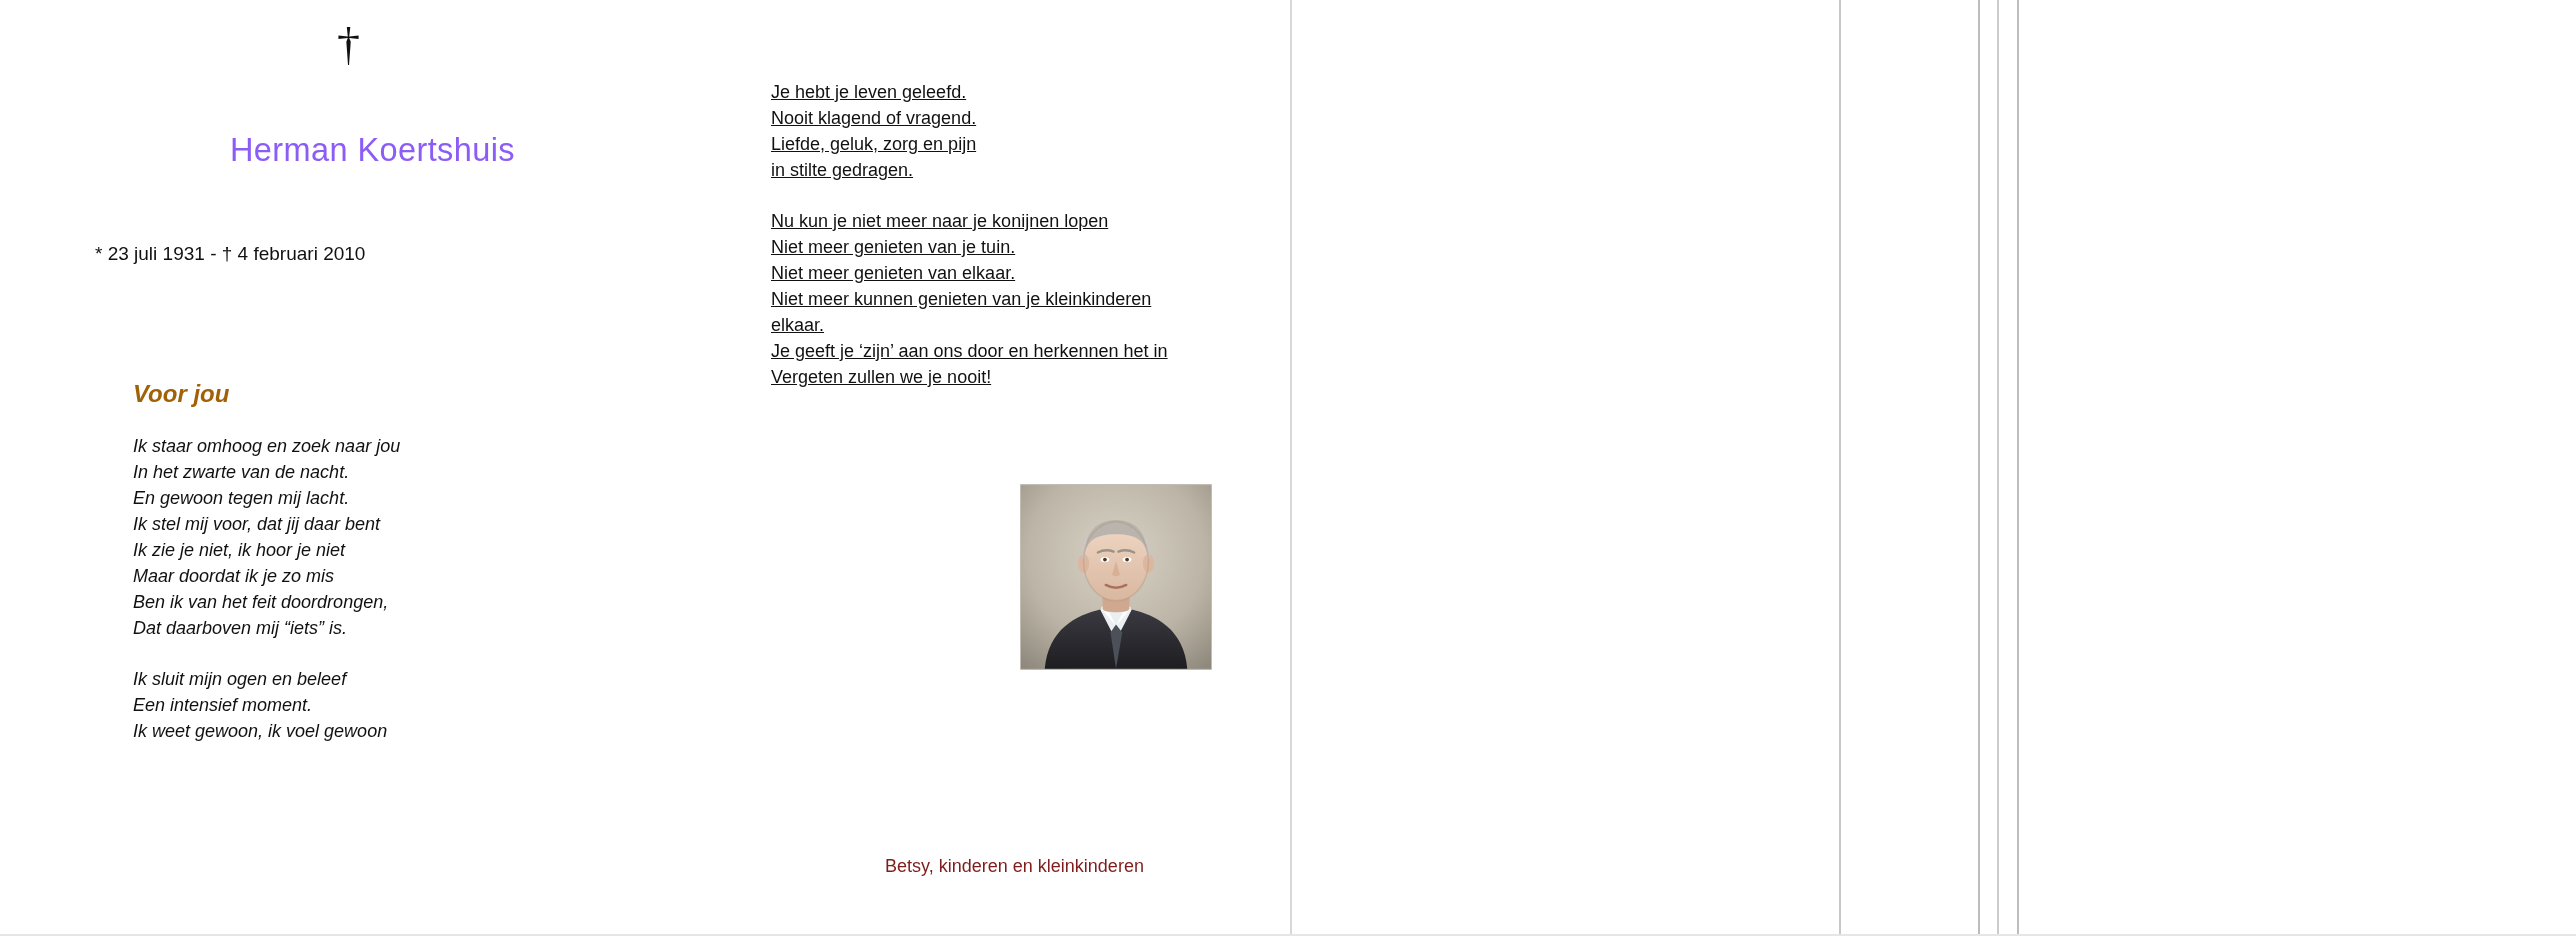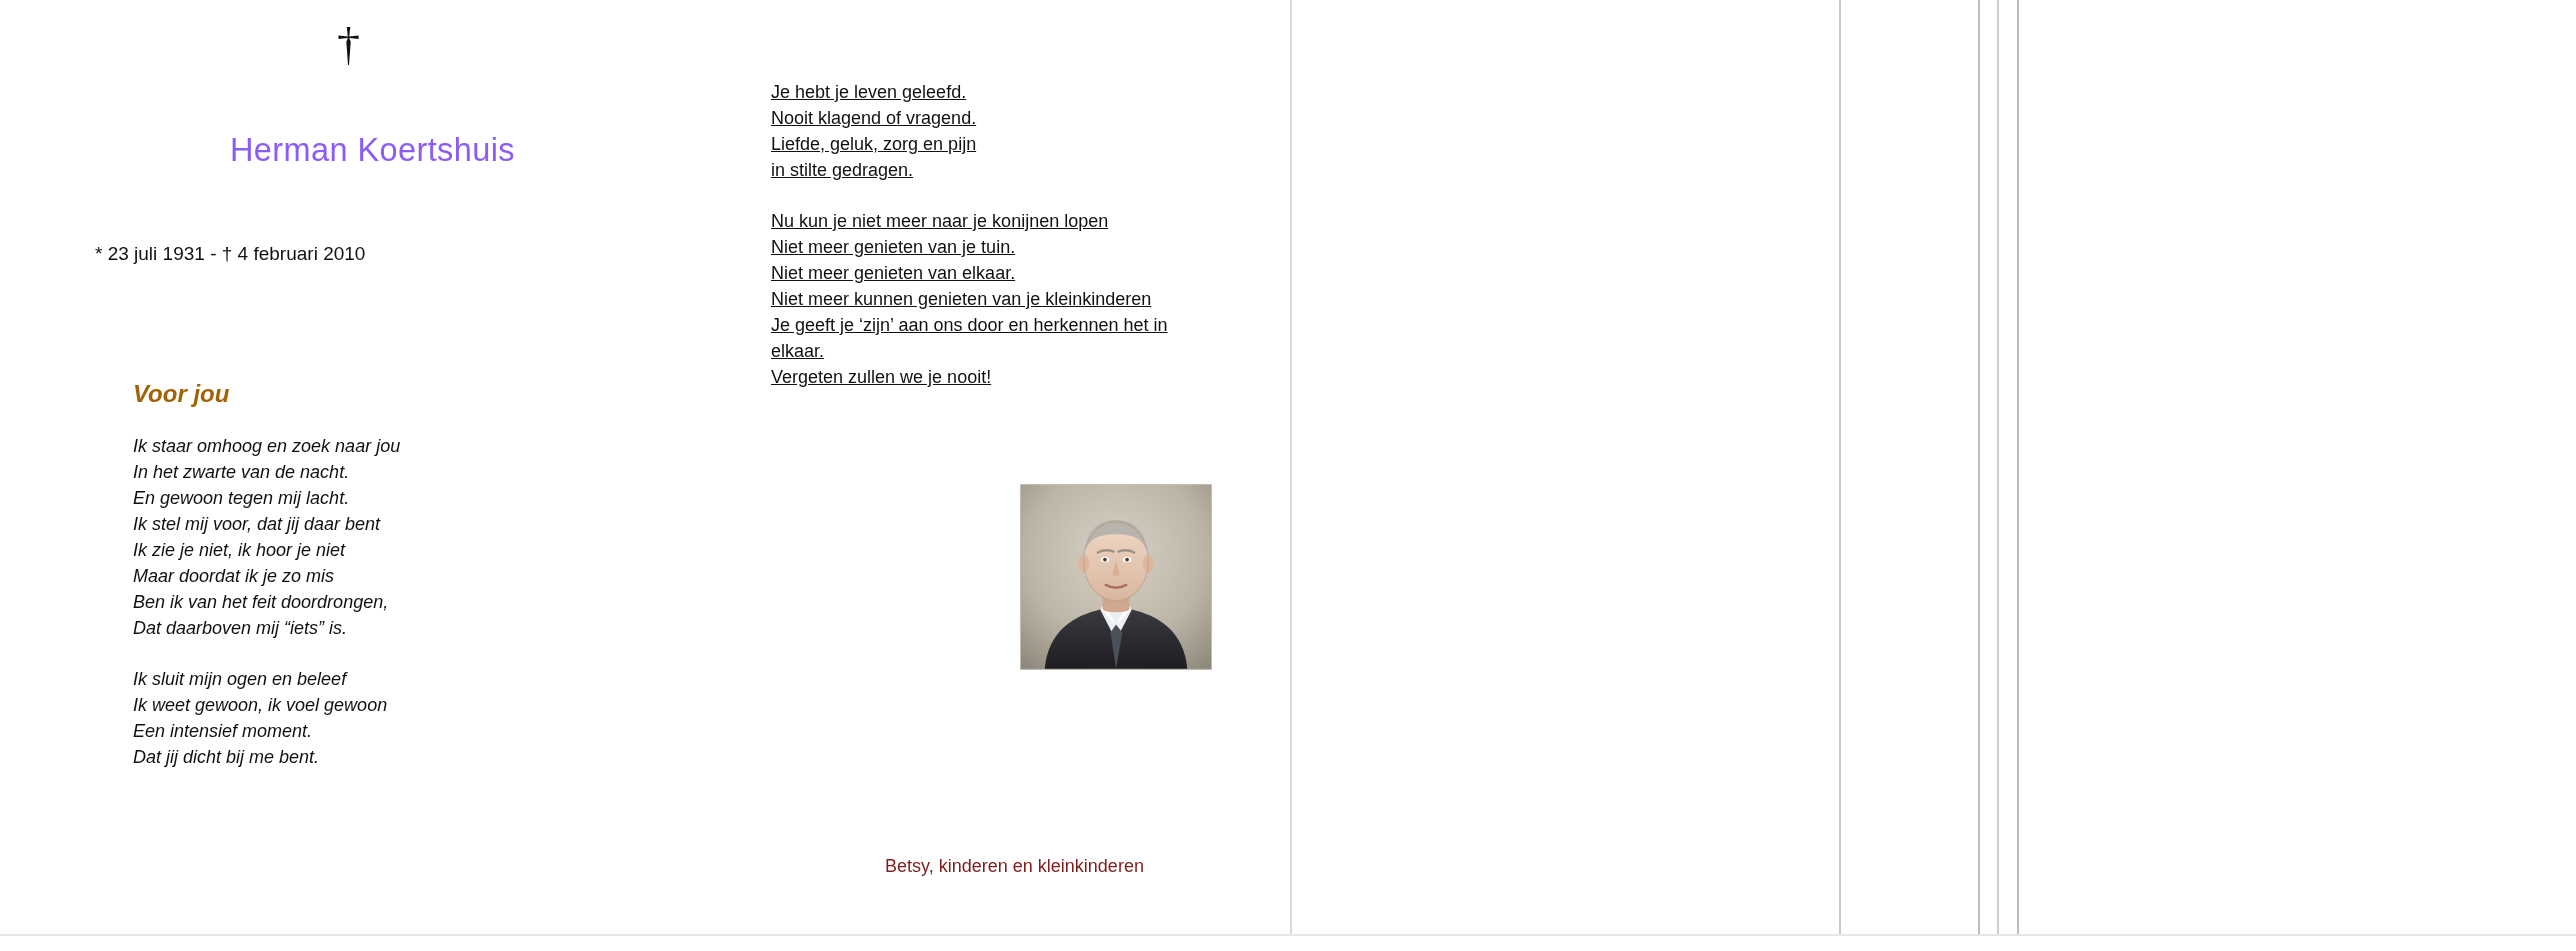--- a/index.html
+++ b/index.html
@@ -199,43 +199,42 @@
         <div class="line">In het zwarte van de nacht.</div>
         <div class="line">En gewoon tegen mij lacht.</div>
         <div class="line">Ik stel mij voor, dat jij daar bent</div>
         <div class="line">Ik zie je niet, ik hoor je niet</div>
         <div class="line">Maar doordat ik je zo mis</div>
         <div class="line">Ben ik van het feit doordrongen,</div>
         <div class="line">Dat daarboven mij “iets” is.</div>
       </div>
       <div class="stanza">
         <div class="line">Ik sluit mijn ogen en beleef</div>
+        <div class="line">Een intensief moment.</div>
         <div class="line">Ik weet gewoon, ik voel gewoon</div>
-        <div class="line">Een intensief moment.</div>
-        <div class="line">Dat jij dicht bij me bent.</div>
       </div>
     </div>
   </div>
 
   <div class="col-mid">
 
     <div class="verse">
       <div class="stanza">
         <div class="line">Je hebt je leven geleefd.</div>
         <div class="line">Nooit klagend of vragend.</div>
         <div class="line">Liefde, geluk, zorg en pijn</div>
         <div class="line">in stilte gedragen.</div>
       </div>
       <div class="stanza">
         <div class="line">Nu kun je niet meer naar je konijnen lopen</div>
         <div class="line">Niet meer genieten van je tuin.</div>
         <div class="line">Niet meer genieten van elkaar.</div>
         <div class="line">Niet meer kunnen genieten van je kleinkinderen</div>
+        <div class="line">elkaar.</div>
         <div class="line">Je geeft je ‘zijn’ aan ons door en herkennen het in</div>
-        <div class="line">elkaar.</div>
         <div class="line">Vergeten zullen we je nooit!</div>
       </div>
     </div>
 
     <div class="portrait">
       <svg width="190" height="184" viewBox="0 0 240 232" xmlns="http://www.w3.org/2000/svg">
         <defs>
           <radialGradient id="bg" cx="50%" cy="38%" r="78%">
             <stop offset="0%" stop-color="#d8d2c6"></stop>
             <stop offset="60%" stop-color="#bcb5a7"></stop>

